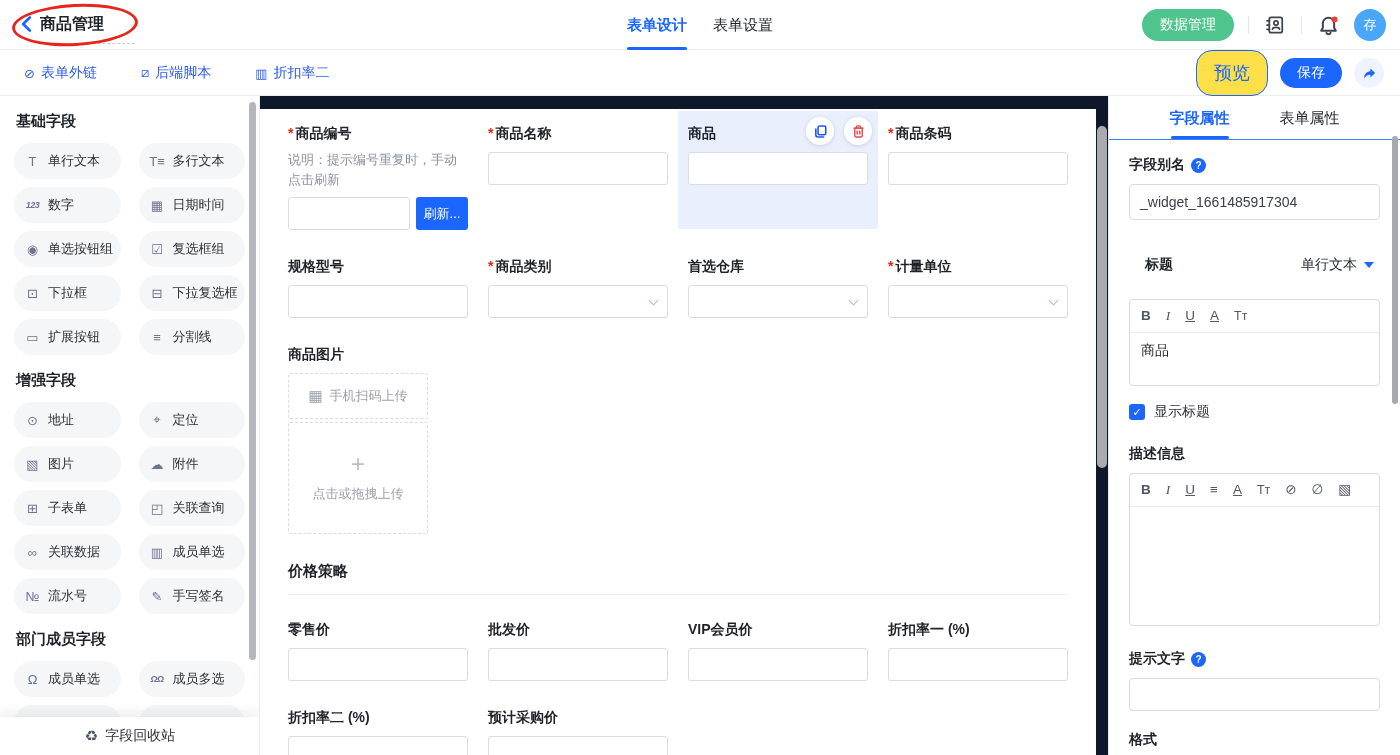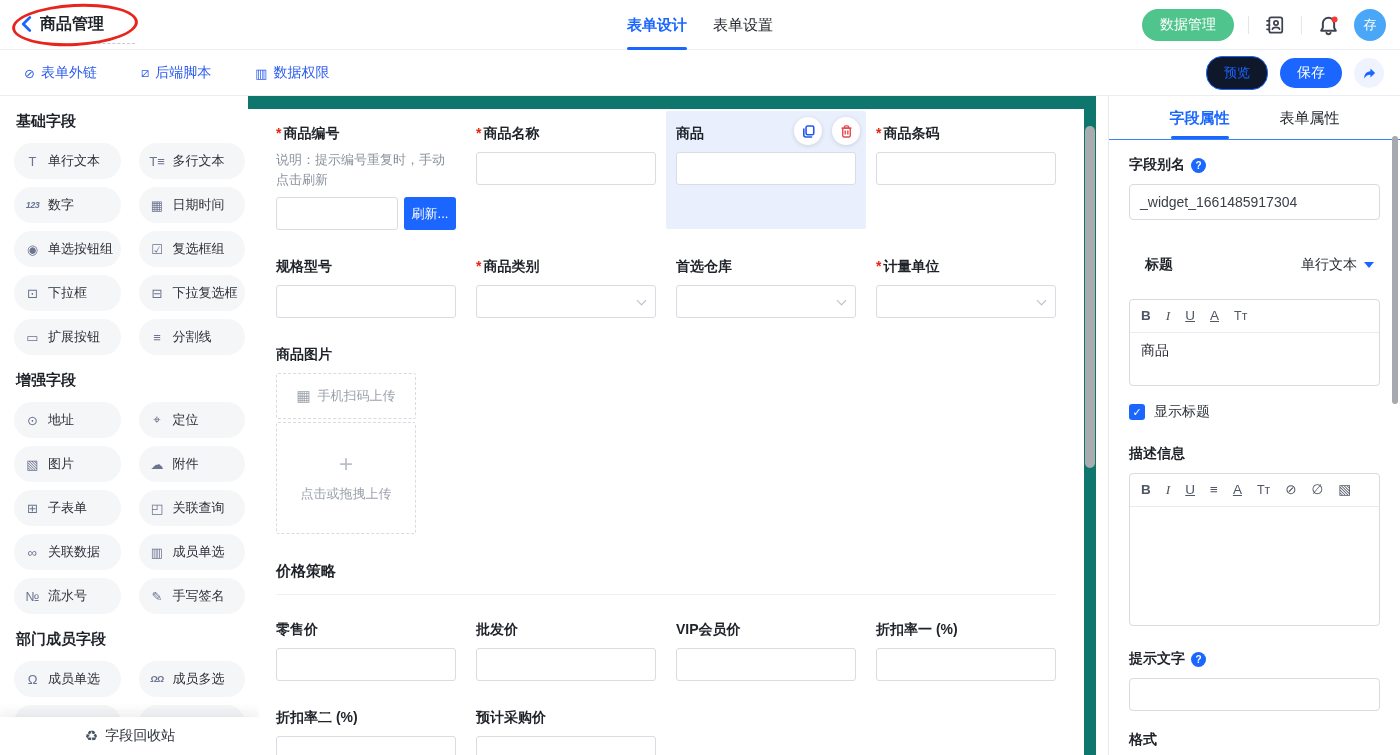--- a/index.html
+++ b/index.html
@@ -21,39 +21,39 @@
   .vdiv{width:1px;height:18px;background:#e3e5e9;}
   .hicon{width:24px;height:24px;display:flex;align-items:center;justify-content:center;cursor:pointer;position:relative;}
   .avatar{width:32px;height:32px;border-radius:50%;background:#4aa7f8;color:#fff;font-size:13px;display:flex;align-items:center;justify-content:center;cursor:pointer;}
 
   
   #subbar{position:absolute;left:0;top:50px;width:1400px;height:46px;background:#fff;border-bottom:1px solid #ebedf0;z-index:20;}
   .sub-links{position:absolute;left:24px;top:0;height:46px;display:flex;align-items:center;gap:44px;}
   .sub-link{color:#2b5bed;font-size:14px;display:flex;align-items:center;gap:6px;cursor:pointer;}
   .sub-link .lic{font-size:13px;}
   .sub-right{position:absolute;right:16px;top:0;height:46px;display:flex;align-items:center;gap:12px;}
-  .btn-outline{height:34px;padding:0 17px;border-radius:16px;border:1px solid #1a66ff;color:#1a66ff;background:#0f172a;font-size:13px;cursor:pointer;}
+  .btn-outline{height:46px;padding:0 17px;border-radius:16px;border:1px solid #1a66ff;color:#1a66ff;background:#fde047;font-size:18px;cursor:pointer;}
   .btn-primary{height:30px;padding:0 17px;border-radius:16px;border:none;color:#fff;background:#1a66ff;font-size:14px;cursor:pointer;}
   .share-circle{width:30px;height:30px;border-radius:50%;background:#eef3fd;display:flex;align-items:center;justify-content:center;cursor:pointer;}
 
   
   #sidebar{position:absolute;left:0;top:96px;width:260px;height:659px;background:#fff;border-right:1px solid #e9eaee;overflow:hidden;}
   #sidebar-scroll{padding:16px 12px 50px 12px;}
   .sb-title{font-size:15px;font-weight:700;margin:0 4px 12px 4px;color:#1f2329;}
   .sb-section{margin-bottom:16px;}
   .sb-grid{display:grid;grid-template-columns:1fr 1fr;column-gap:18px;row-gap:8px;margin:0 2px;}
   .pill{height:36px;border-radius:18px;background:#f5f6f8;display:flex;align-items:center;padding:0 10px;gap:7px;font-size:13px;color:#2b3038;cursor:grab;white-space:nowrap;overflow:hidden;}
   .pill-ic{width:17px;text-align:center;color:#6b7490;font-size:13px;flex:none;}
   .pill-ic.small{font-size:9px;font-weight:700;letter-spacing:-.5px;font-style:italic;}
   .sb-scrollbar{position:absolute;right:3px;top:6px;width:7px;height:558px;background:#b4b6bb;border-radius:4px;}
   #sb-footer{position:absolute;left:0;bottom:0;width:260px;height:38px;background:#fff;box-shadow:0 -5px 12px rgba(31,35,41,.07);display:flex;align-items:center;justify-content:center;gap:7px;font-size:14px;color:#2b3038;z-index:5;cursor:pointer;}
   #sb-footer .ric{color:#4b5462;font-size:15px;}
 
   
-  #canvas{position:absolute;left:248px;top:96px;width:848px;height:659px;background:#0f766e;}
+  #canvas{position:absolute;left:260px;top:96px;width:848px;height:659px;background:#0f172a;}
   #form-card{position:absolute;left:0;top:13px;width:836px;height:646px;background:#fff;padding:14px 28px 0 28px;overflow:hidden;}
   #form-grid{display:grid;grid-template-columns:repeat(4,1fr);column-gap:20px;align-items:start;}
   .cell{margin-bottom:26px;position:relative;}
   .flabel{font-size:14px;font-weight:700;color:#1f2329;margin-bottom:9px;line-height:20px;}
   .req{color:#e62412;margin-right:2px;font-weight:700;}
   .fdesc{font-size:13px;color:#8a919c;line-height:20px;margin:-2px 0 7px 0;}
   .finput{height:33px;border:1px solid #d9dce3;border-radius:3px;background:#fff;width:100%;}
   .ibrow{display:flex;gap:6px;}
   .ibrow .finput{flex:1;min-width:0;}
   .mini-btn{flex:none;width:52px;height:33px;background:#1a66ff;color:#fff;border:none;border-radius:3px;font-size:13px;cursor:pointer;white-space:nowrap;overflow:hidden;}
@@ -148,21 +148,21 @@
       <div class="sub-link">
         <span class="lic">⊘</span>
         <span>表单外链</span>
       </div>
       <div class="sub-link">
         <span class="lic">⧄</span>
         <span>后端脚本</span>
       </div>
       <div class="sub-link">
         <span class="lic">▥</span>
-        <span>数据权限</span>
+        <span>折扣率二</span>
       </div>
     </div>
   <div class="sub-right">
     <button class="btn-outline">预览</button>
     <button class="btn-primary">保存</button>
     <div class="share-circle">
       <svg width="15" height="15" viewBox="0 0 16 16">
           <path d="M9 2.6 14 7.4 9 12.2V9.4C5.6 9.4 3.6 10.8 2.2 13.4 2.3 8.6 4.8 5.8 9 5.5Z" fill="#1a66ff"></path>
         </svg>
     </div>

